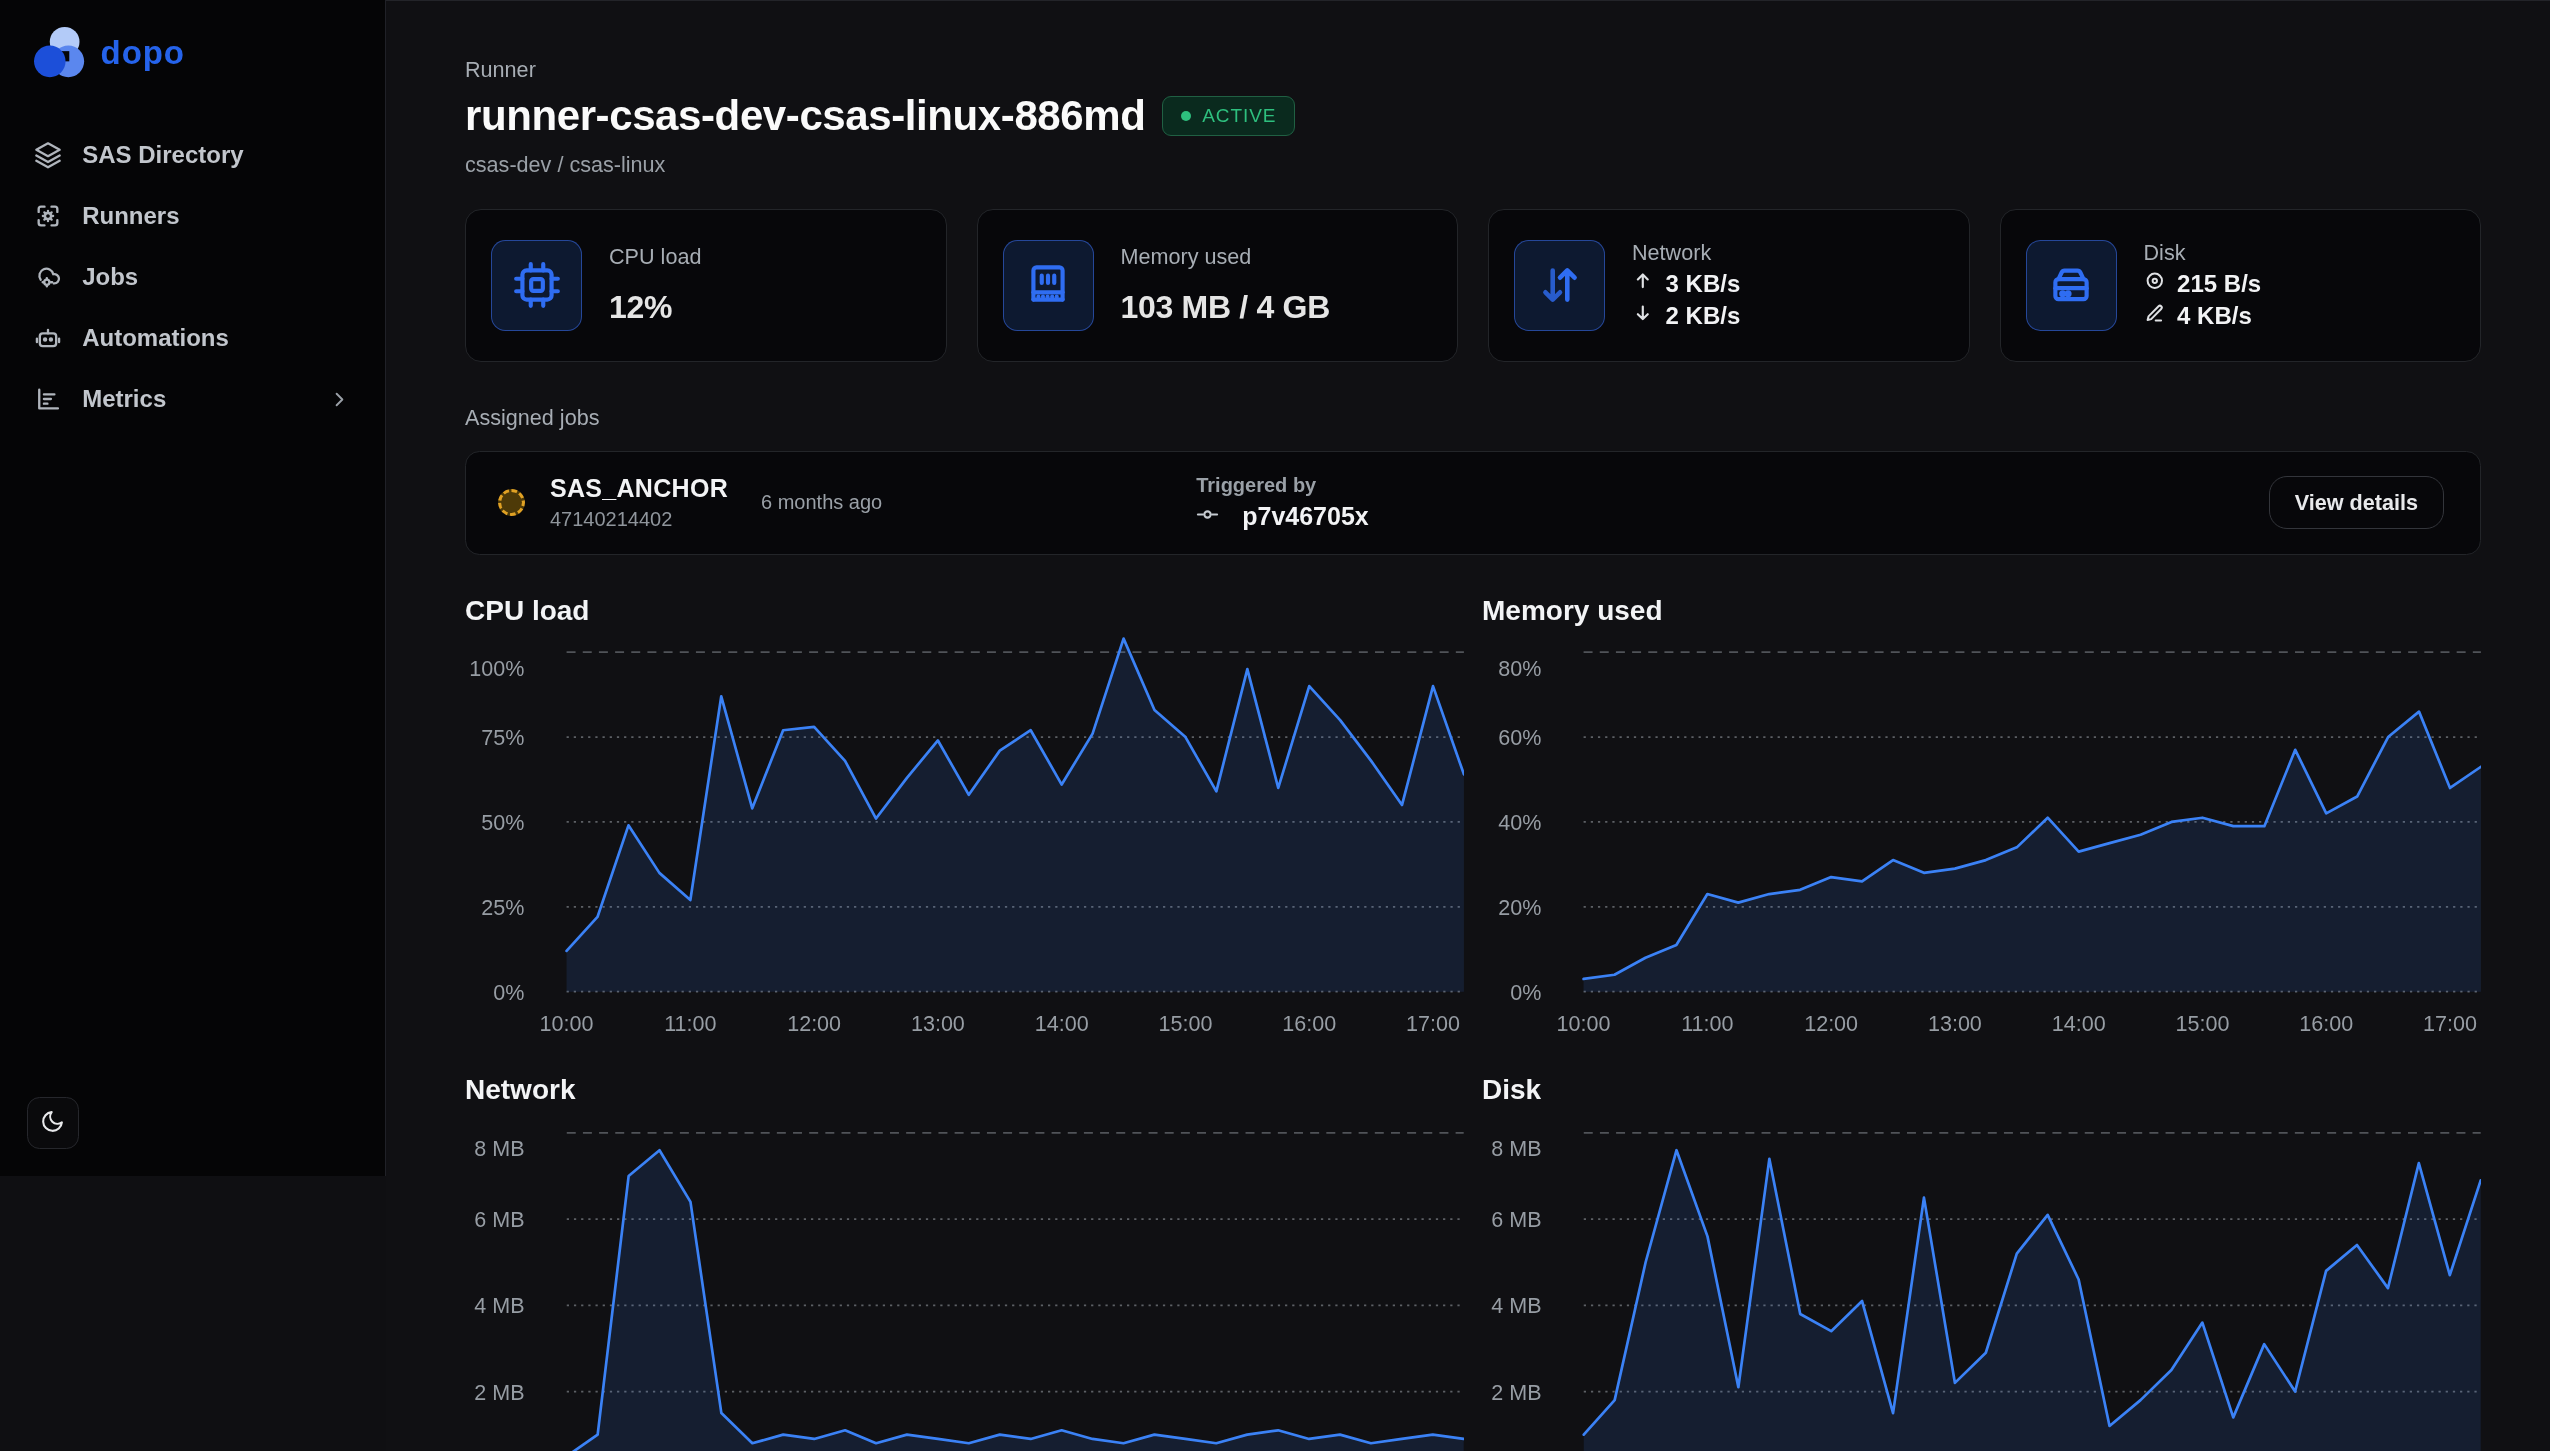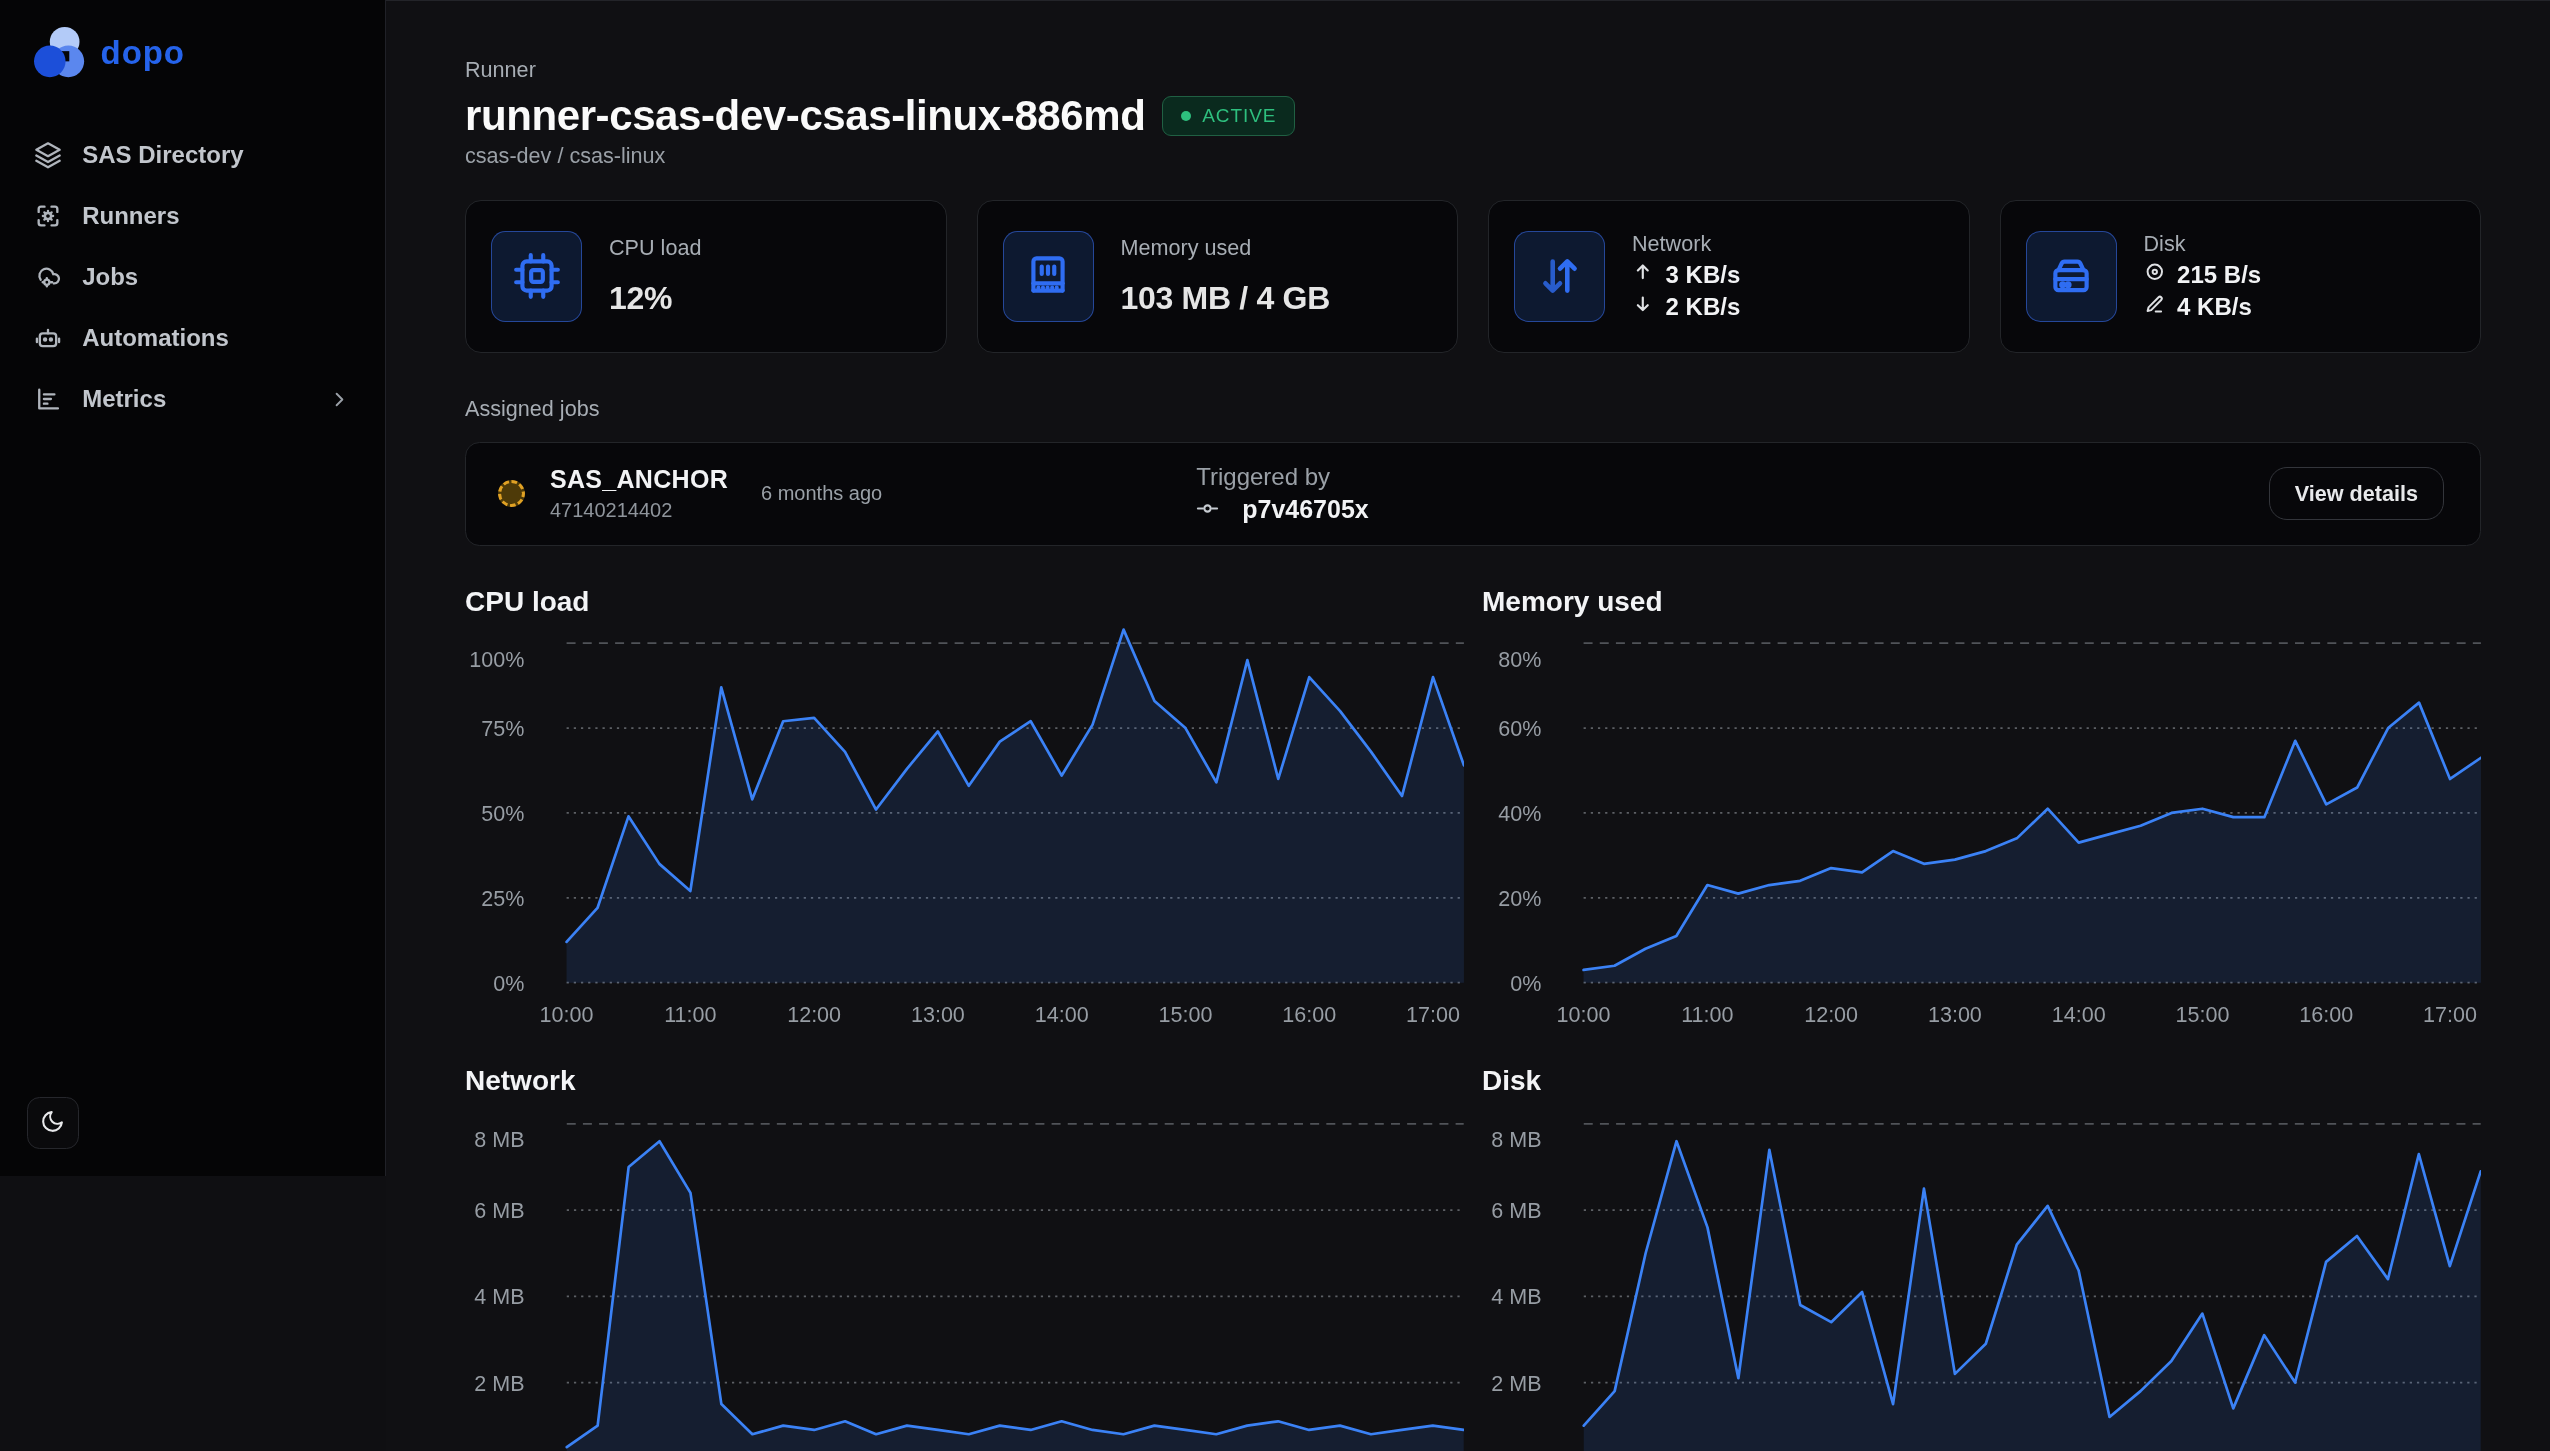--- a/index.html
+++ b/index.html
@@ -37,21 +37,21 @@
   .content { flex:1; background:#101013; padding:56px 78px 0 79px; }
   .eyebrow { font-size:21.6px; color:#a7adb4; }
   .title-row { display:flex; align-items:center; gap:17px; margin-top:9px; }
   .page-title { font-size:42px; font-weight:bold; letter-spacing:-0.4px; color:#fafafa; }
   .badge {
     display:flex; align-items:center; gap:10.8px; padding:8px 18px; border-radius:9px;
     background:#0a2a1e; border:1.8px solid #206043;
   }
   .badge .dot { width:10px; height:10px; border-radius:50%; background:#2ebf7e; }
   .badge .btxt { font-size:19px; font-weight:normal; color:#2ebf7e; letter-spacing:0.9px; }
-  .subtitle { margin-top:3px; font-size:21.6px; color:#9aa0a7; }
+  .subtitle { margin-top:12px; font-size:21.6px; color:#9aa0a7; }
   
   .stats { display:flex; gap:30px; margin-top:30.5px; }
   .card {
     flex:1; height:153px; background:#07070a; border:0.9px solid #232529;
     border-radius:16px; display:flex; align-items:center; padding:0 25px; gap:27px;
   }
   .tile {
     width:91px; height:91px; border-radius:14.4px; background:#0d1930;
     border:1.8px solid rgba(59,110,240,.55); display:flex; align-items:center; justify-content:center;
     flex:0 0 91px;
@@ -69,21 +69,21 @@
   }
   .job-status {
     width:27px; height:27px; border-radius:50%; border:3.6px dashed #e0a124;
     background:#4e3a08; margin-right:25px; flex:0 0 27px;
   }
   .job-name-block { width:211px; }
   .job-name { font-size:25px; font-weight:bold; color:#f2f3f5; letter-spacing:0.3px; }
   .job-id { font-size:20px; color:#8f959c; margin-top:4.5px; }
   .job-time { font-size:20px; color:#9aa0a7; }
   .trigger-block { margin-left:314px; }
-  .trigger-label { font-size:24px; color:#9aa0a7; }
+  .trigger-label { font-size:20px; color:#9aa0a7;font-weight:bold; }
   .trigger-value { display:flex; align-items:center; gap:23px; margin-top:4.5px; }
   .trigger-value svg { width:23px; height:23px; color:#c6cbd1; }
   .trigger-id { font-size:25px; font-weight:bold; color:#f2f3f5; }
   .view-btn {
     margin-left:auto; padding:12.6px 25px; border:0.9px solid #33353b; border-radius:18px;
     background:transparent; color:#e8e9eb; font-size:21.6px; font-weight:600; cursor:pointer;
     font-family:inherit;
   }
   
   .charts { margin-top:40px; display:grid; grid-template-columns:1fr 1fr; column-gap:18px; row-gap:32px; }

